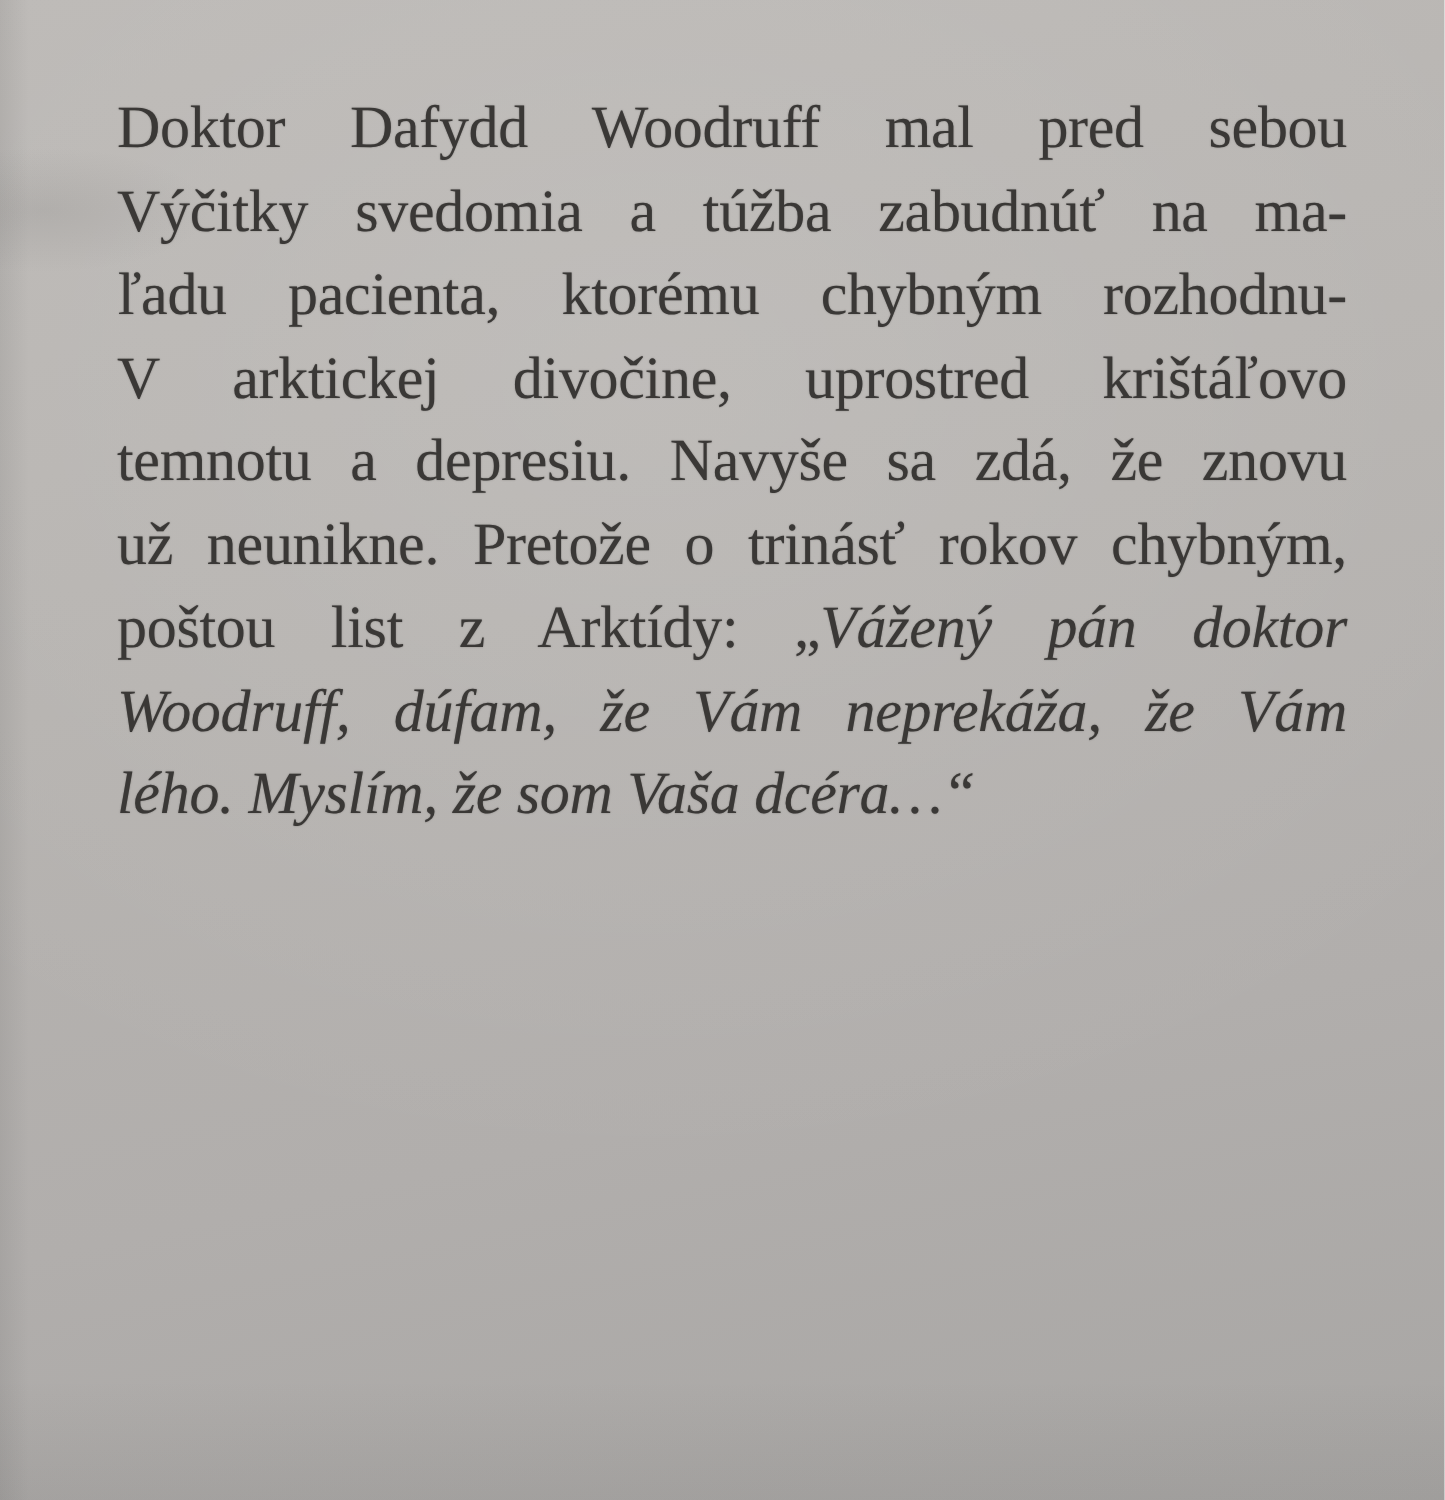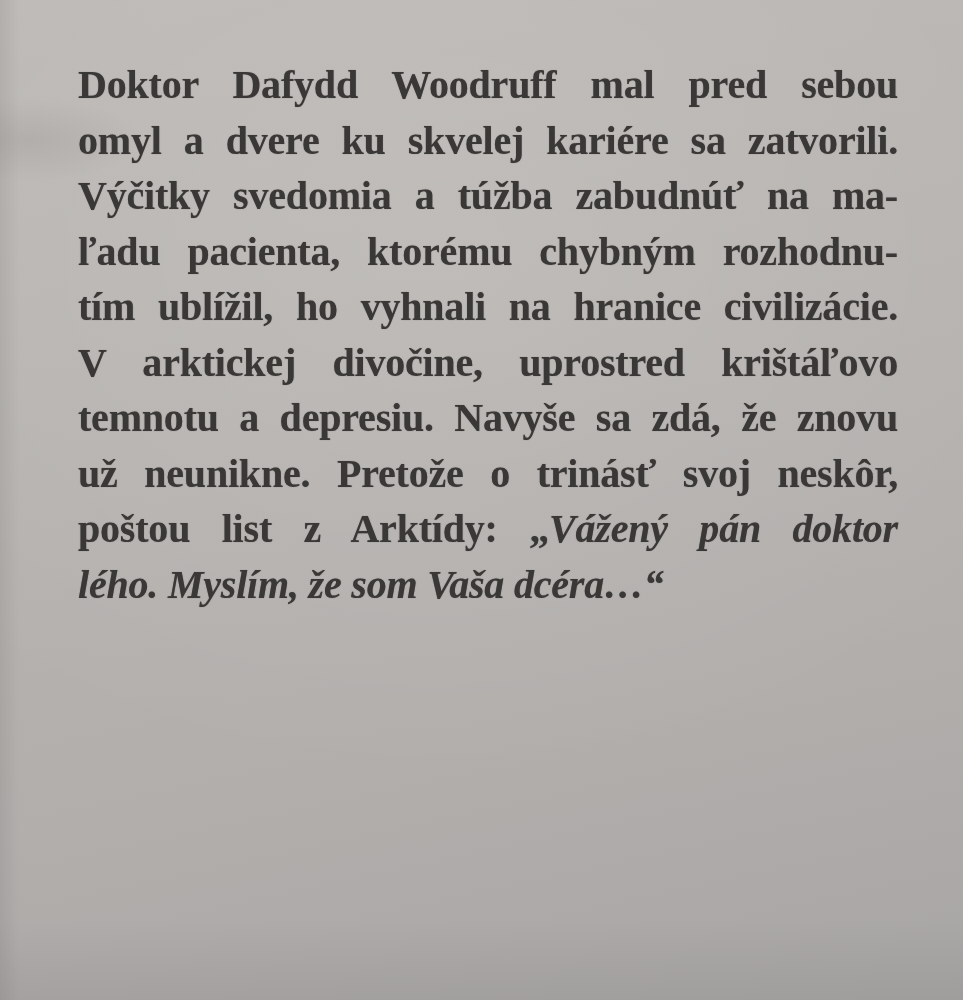--- a/index.html
+++ b/index.html
@@ -34,41 +34,39 @@
     color: #3a3836;
     font-size: 40px;
     line-height: 55.5px;
     letter-spacing: -0.2px;
     text-shadow: 0 0 1px rgba(58,56,54,0.55);
   }
   .line {
     text-align: justify;
     text-align-last: justify;
     white-space: nowrap;
-    font-weight: bold;
   }
   .line.last {
     text-align-last: left;
   }
   .seg.italic {
     font-style: italic;
   }
   .seg.normal {
     font-style: normal;
   }
 </style>
 </head>
 <body>
 
 <div class="vignette"></div>
 
 <div class="page-text">
   <div class="line"><span class="seg normal">Doktor Dafydd Woodruff mal pred sebou</span></div>
-  <div class="line"><span class="seg normal">omyl a dvere ku skvelej kariére sa zatvorili.</span></div>
   <div class="line"><span class="seg normal">Výčitky svedomia a túžba zabudnúť na ma-</span></div>
   <div class="line"><span class="seg normal">ľadu pacienta, ktorému chybným rozhodnu-</span></div>
-  <div class="line"><span class="seg normal">tím ublížil, ho vyhnali na hranice civilizácie.</span></div>
   <div class="line"><span class="seg normal">V arktickej divočine, uprostred krištáľovo</span></div>
   <div class="line"><span class="seg normal">temnotu a depresiu. Navyše sa zdá, že znovu</span></div>
-  <div class="line"><span class="seg normal">už neunikne. Pretože o trinásť svoj neskôr,</span></div>
+  <div class="line"><span class="seg normal">už neunikne. Pretože o trinásť rokov chybným,</span></div>
   <div class="line"><span class="seg normal">poštou list z Arktídy: „</span><span class="seg italic">Vážený pán doktor</span></div>
+  <div class="line"><span class="seg italic">Woodruff, dúfam, že Vám neprekáža, že Vám</span></div>
   <div class="line last"><span class="seg italic">lého. Myslím, že som Vaša dcéra…“</span></div>
 </div>
 
 </body></html>

